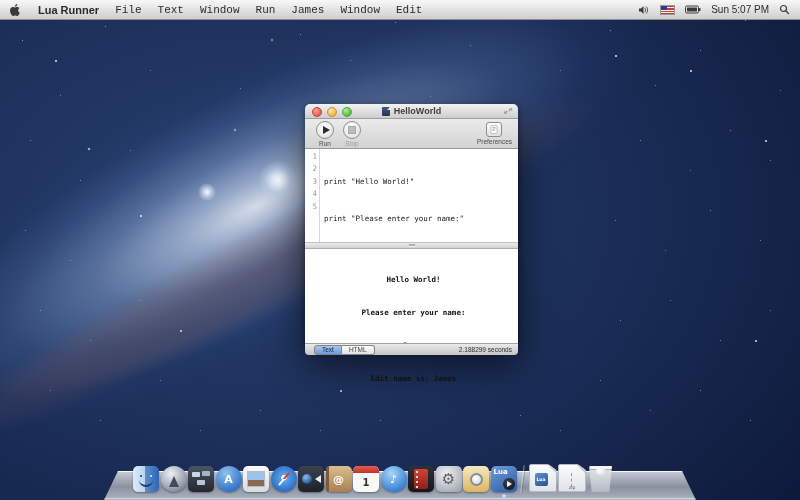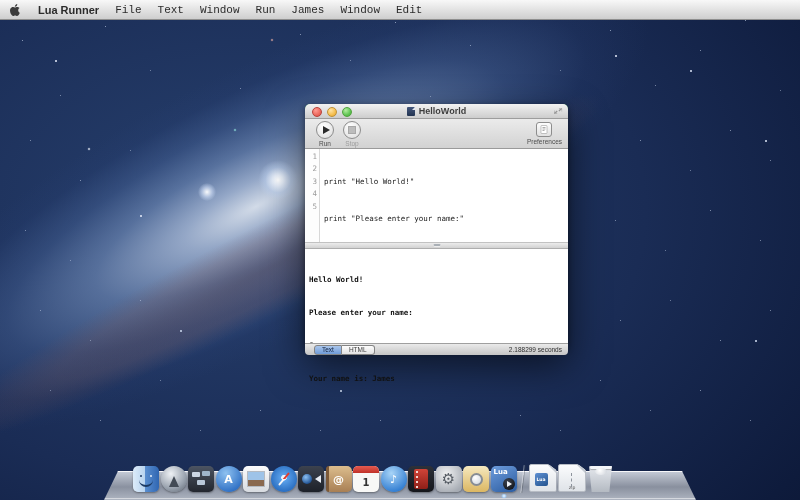--- a/index.html
+++ b/index.html
@@ -42,21 +42,21 @@
     display:flex;align-items:center;font-size:11px;color:#2b2b2b;z-index:50;}
   .menubar .left{display:flex;align-items:center;gap:16px;padding-left:10px;}
   .menubar .appname{font-weight:bold;}
   .menubar .mitem{cursor:default;font-family:Liberation Mono, monospace;}
   .menubar .right{margin-left:auto;display:flex;align-items:center;gap:10px;padding-right:10px;}
   .clock{font-size:10px;}
   .usflag{width:13px;height:8px;background:repeating-linear-gradient(#c43c34 0 1.2px,#f2f2f2 1.2px 2.4px);position:relative;border:0.5px solid #999;}
   .usflag::before{content:"";position:absolute;left:0;top:0;width:6px;height:4px;background:#2c3d8f;}
 
   
-  .window{position:absolute;left:305px;top:104px;width:263px;height:245px;border-radius:5px;
+  .window{position:absolute;left:305px;top:104px;width:213px;height:245px;border-radius:5px;
     box-shadow:0 16px 38px rgba(0,0,0,.6),0 2px 6px rgba(0,0,0,.45);background:#15803d;z-index:40;
     font-family:"Liberation Sans",sans-serif;}
   .titlebar{height:14px;background:linear-gradient(#f2f2f2,#cdcdcd);border-bottom:1px solid #9d9d9d;
     border-radius:5px 5px 0 0;position:relative;display:flex;align-items:center;}
   .lights{position:absolute;left:7px;top:3px;display:flex;gap:5px;}
   .light{width:8px;height:8px;border-radius:50%;}
   .light.red{background:radial-gradient(circle at 35% 30%,#ff9c92,#ec6a5e 60%,#ce4a3f);border:0.5px solid #b8423a;}
   .light.yellow{background:radial-gradient(circle at 35% 30%,#ffe2a3,#f5bf4f 60%,#dfa133);border:0.5px solid #c09236;}
   .light.green{background:radial-gradient(circle at 35% 30%,#b4eda0,#61c554 60%,#47a33a);border:0.5px solid #51a43e;}
   .titlecenter{margin:0 auto;display:flex;align-items:center;gap:4px;font-size:9px;font-weight:bold;color:#3e3e3e;}
@@ -80,21 +80,21 @@
 
   .editor{height:93px;background:#ffffff;display:flex;overflow:hidden;font-family:"DejaVu Sans Mono",monospace;font-size:7.5px;line-height:12.4px;cursor:text;}
   .gutter{width:12px;flex:0 0 auto;border-right:1px solid #d8d8d8;color:#9c9c9c;text-align:right;padding:2px 2px 0 0;background:#fdfdfd;}
   .codecol{flex:1;padding:2px 0 0 4px;color:#1a1a1a;white-space:pre;}
   .gutter div,.codecol div{height:12.4px;}
 
   .splitter{height:5px;background:linear-gradient(#ececec,#d2d2d2);border-top:1px solid #c2c2c2;border-bottom:1px solid #aeaeae;position:relative;cursor:row-resize;}
   .splitter::after{content:"";position:absolute;left:50%;top:1px;transform:translateX(-50%);width:7px;height:2px;border-radius:2px;background:#aab0b6;box-shadow:0 0.5px 0 #fff;}
 
   .output{height:91px;background:#ffffff;font-family:"DejaVu Sans Mono",monospace;font-size:7.5px;font-weight:bold;
-    line-height:11px;color:#111;padding:3px 0 0 4px;white-space:pre;cursor:text;}
+    line-height:11px;color:#111;padding:3px 0 0 4px;white-space:pre;cursor:text;text-align:center;}
 
   .statusbar{height:11px;background:linear-gradient(#eaeaea,#c5c5c5);border-top:1px solid #9f9f9f;border-radius:0 0 4px 4px;position:relative;display:flex;align-items:center;}
   .segs{display:flex;margin-left:9px;}
   .seg{height:8px;line-height:8px;padding:0 7px;font-size:6.5px;border:1px solid #848484;background:linear-gradient(#fdfdfd,#e2e2e2);color:#3d3d3d;}
   .seg.first{border-radius:3px 0 0 3px;}
   .seg.last{border-radius:0 3px 3px 0;border-left:none;}
   .seg.sel{background:linear-gradient(#aac6ec,#6f9bd8);color:#13233f;}
   .timer{position:absolute;right:6px;font-size:6.5px;color:#2e2e2e;}
 
   
@@ -205,20 +205,43 @@
       </span>
       <span class="appname">Lua Runner</span>
       <span class="mitem">File</span>
       <span class="mitem">Text</span>
       <span class="mitem">Window</span>
       <span class="mitem">Run</span>
       <span class="mitem">James</span>
       <span class="mitem">Window</span>
       <span class="mitem">Edit</span>
     </div>
+    <div class="right">
+      <span>
+        <svg width="12" height="10" viewBox="0 0 24 20" fill="#3a3a3a">
+          <path d="M2 7h4l5-5v16l-5-5H2z"></path>
+          <path d="M14 6c1.5 1 1.5 7 0 8M17 3.5c3 2.5 3 10.5 0 13" stroke="#3a3a3a" stroke-width="1.6" fill="none" stroke-linecap="round"></path>
+        </svg>
+      </span>
+      <span class="usflag"></span>
+      <span>
+        <svg width="16" height="9" viewBox="0 0 32 18">
+          <rect x="1" y="2" width="26" height="14" rx="3" fill="none" stroke="#3a3a3a" stroke-width="2"></rect>
+          <rect x="4" y="5" width="20" height="8" rx="1" fill="#3a3a3a"></rect>
+          <rect x="28" y="6" width="3" height="6" rx="1" fill="#3a3a3a"></rect>
+        </svg>
+      </span>
+      <span class="clock">Sun 5:07 PM</span>
+      <span>
+        <svg width="11" height="11" viewBox="0 0 22 22" fill="none" stroke="#3a3a3a" stroke-width="2.4" stroke-linecap="round">
+          <circle cx="9" cy="9" r="6"></circle>
+            <path d="M14 14l5 5"></path>
+        </svg>
+      </span>
+    </div>
   </div>
 
   <div class="window">
     <div class="titlebar">
       <div class="lights">
         <span class="light red"></span>
         <span class="light yellow"></span>
         <span class="light green"></span>
       </div>
       <div class="titlecenter">
@@ -272,21 +295,21 @@
         
       </div>
     </div>
 
     <div class="splitter"></div>
 
     <div class="output">
       <div>Hello World!</div>
       <div>Please enter your name:</div>
       <div>James</div>
-      <div>Your name is: James</div>
+      <div>Edit name is: James</div>
     </div>
 
     <div class="statusbar">
       <div class="segs">
         <span class="seg first sel">Text</span>
         <span class="seg last">HTML</span>
       </div>
       <span class="timer">2.188299 seconds</span>
     </div>
   </div>

